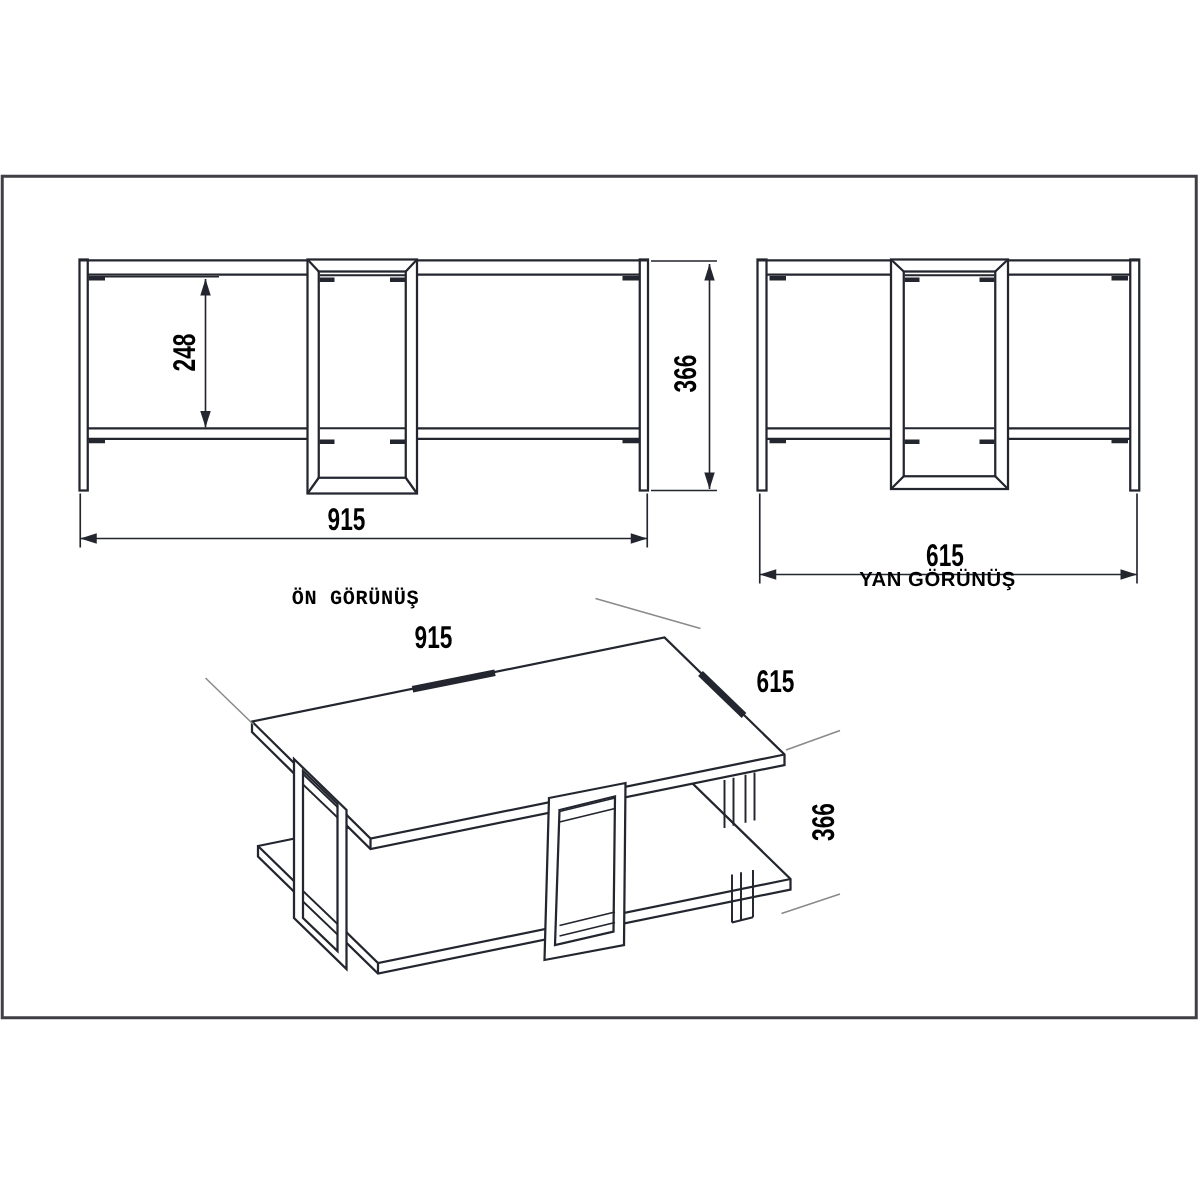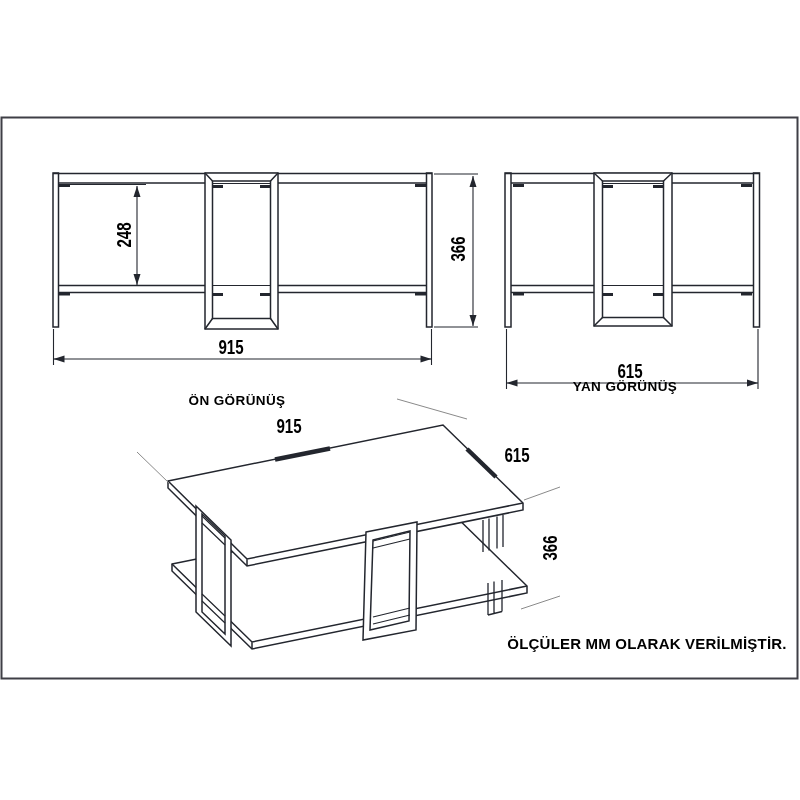--- a/index.html
+++ b/index.html
@@ -129,35 +129,34 @@
   </div>
 
   <div class="lbl dimnum" style="left:231px;top:347px;">
     <span class="cond">915</span>
   </div>
 
   <div class="lbl dimnum rot" style="left:458px;top:249px;">
     <span class="cond">366</span>
   </div>
 
-  <div class="lbl viewlbl" style="left:237px;top:400px;">ÖN GÖRÜNÜŞ</div>
+  <div class="lbl viewlbl" style="left:237px;top:400px;font-family:Liberation Mono, monospace;">ÖN GÖRÜNÜŞ</div>
 
   <div class="lbl dimnum" style="left:630px;top:371px;">
     <span class="cond">615</span>
   </div>
 
   <div class="lbl viewlbl" style="left:625px;top:386px;">YAN GÖRÜNÜŞ</div>
 
   <div class="lbl dimnum" style="left:289px;top:426px;">
     <span class="cond">915</span>
   </div>
 
   <div class="lbl dimnum" style="left:517px;top:455px;">
     <span class="cond">615</span>
   </div>
 
   <div class="lbl dimnum rot" style="left:550px;top:548px;">
     <span class="cond">366</span>
   </div>
 
-  <div class="lbl note" style="left:647px;top:643px;">ÖLÇÜLER MM OLARAK VERİLMİŞTİR.</div>
 
 </div>
 
 </body></html>

